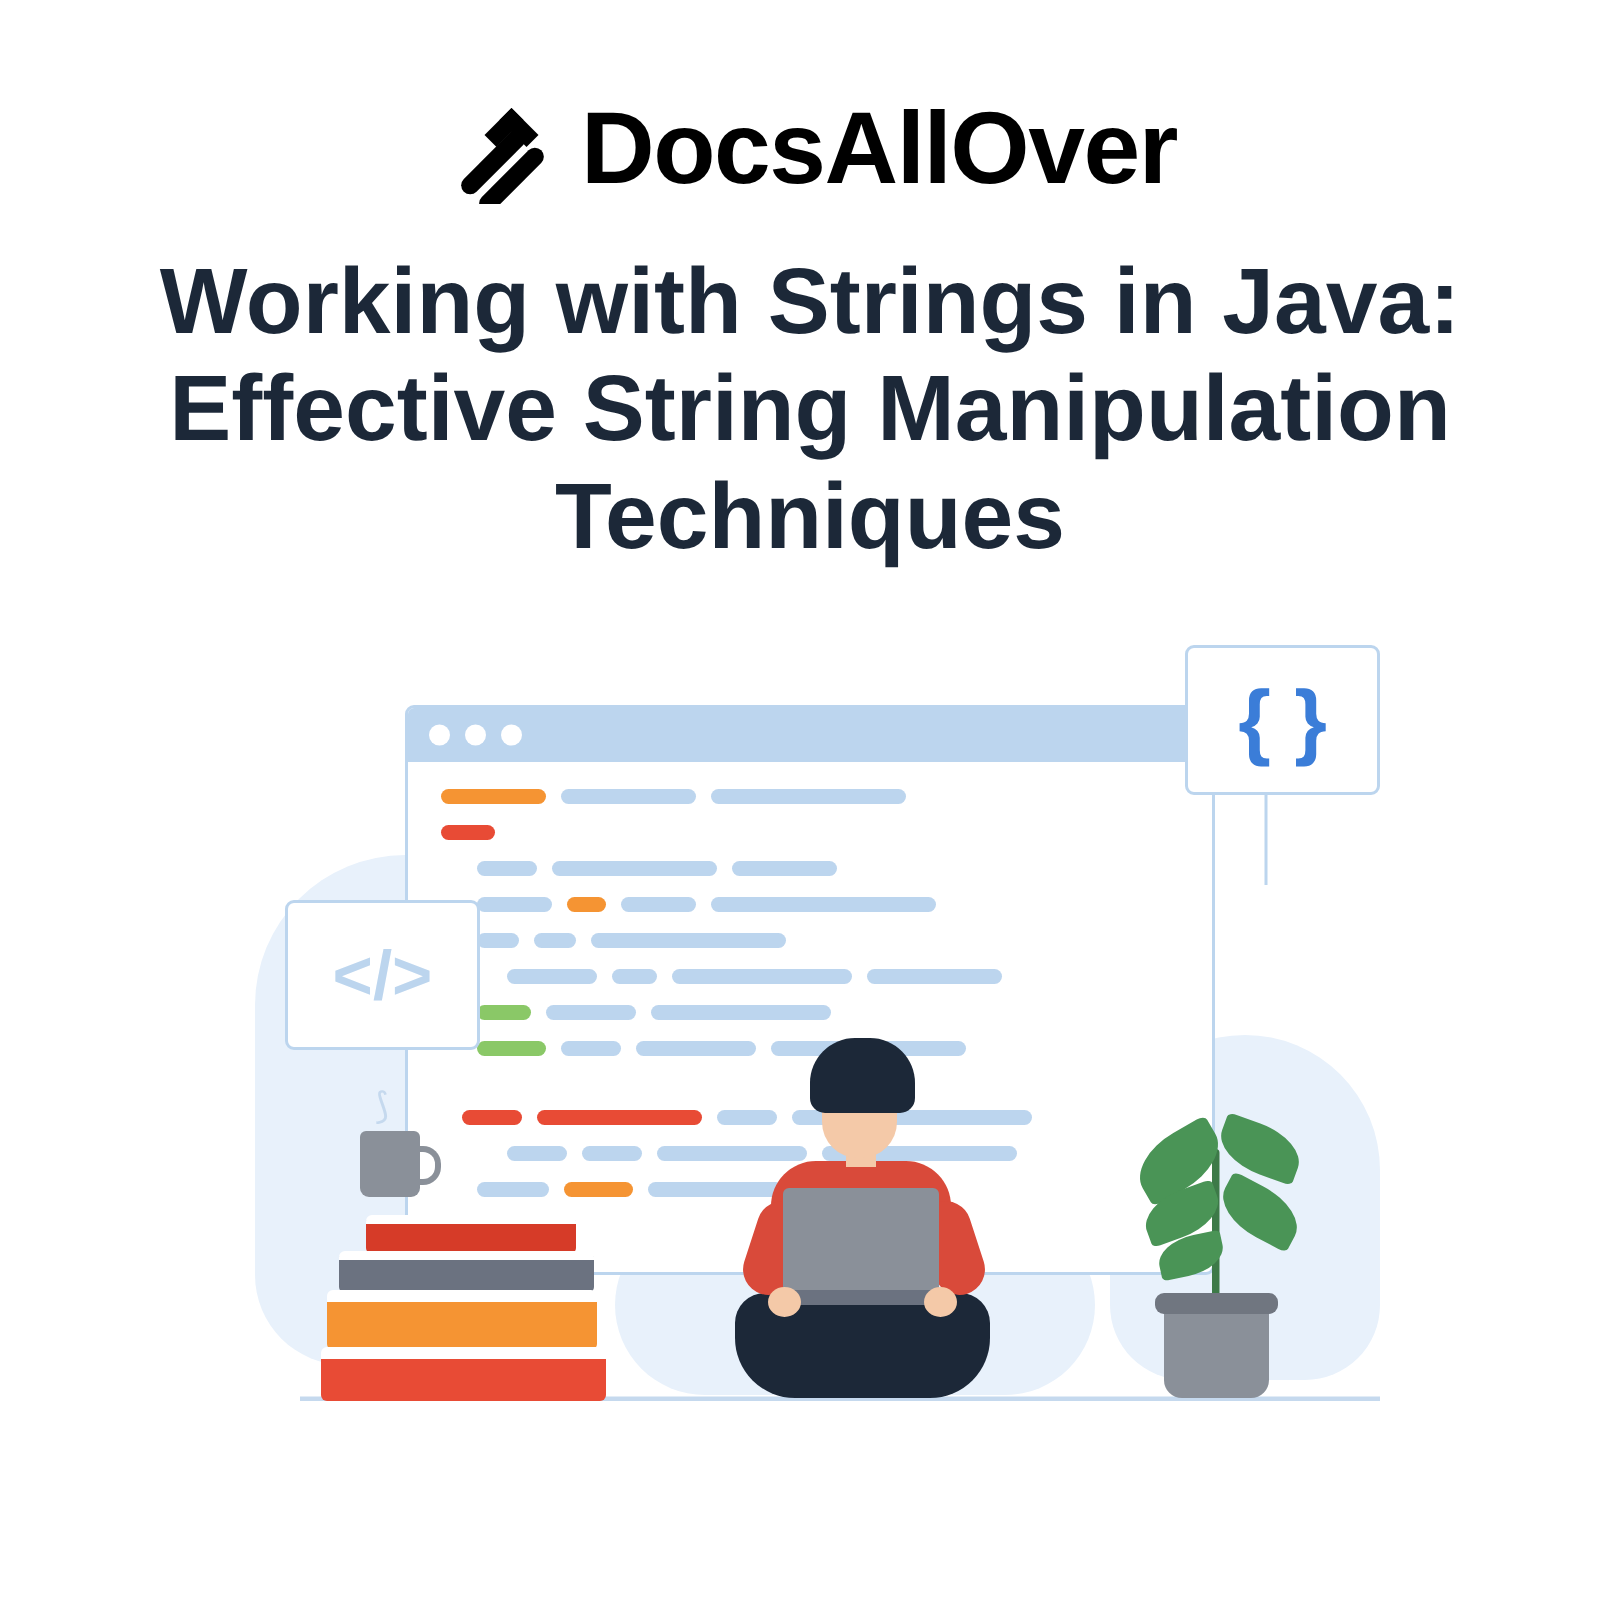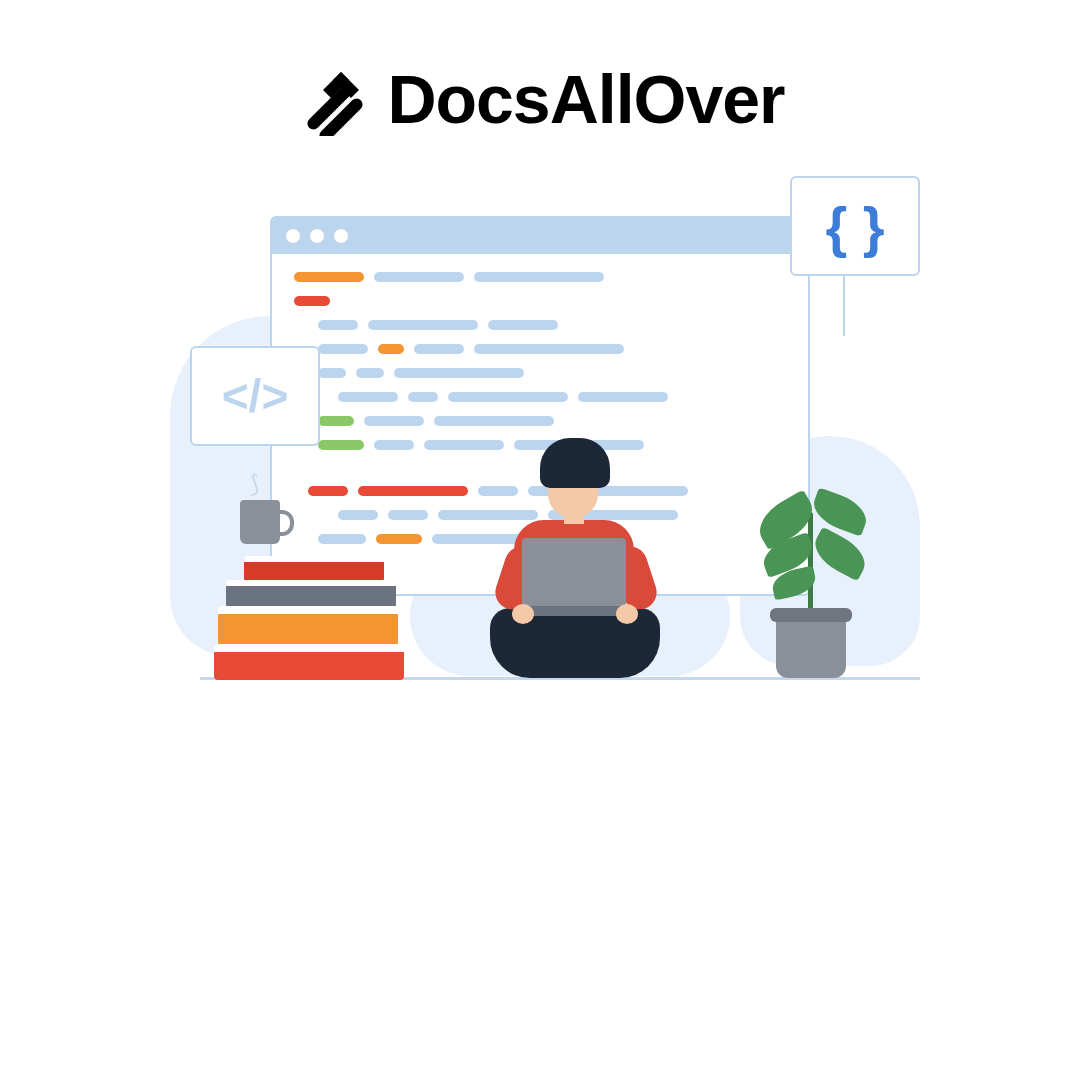--- a/index.html
+++ b/index.html
@@ -205,20 +205,21 @@
           <rect x="6" y="40" width="56" height="12" rx="6" transform="rotate(-45 34 46)"></rect>
           <rect x="18" y="52" width="56" height="12" rx="6" transform="rotate(-45 46 58)"></rect>
           <path d="M 46 10 L 64 28 L 56 36 L 38 18 Z"></path>
           <path d="M 46 10 L 28 28 L 36 36 L 54 18 Z"></path>
         </g>
       </svg>
     </div>
     <div class="logo-text">DocsAllOver</div>
   </div>
 
+  <h1 class="title">Working with Strings in Java: Effective String Manipulation Techniques</h1>
 
   <div class="illustration">
     <div class="blob blob1"></div>
     <div class="blob blob2"></div>
     <div class="blob blob3"></div>
 
     <div class="code-window">
       <div class="window-titlebar">
         <div class="window-dot"></div>
         <div class="window-dot"></div>

